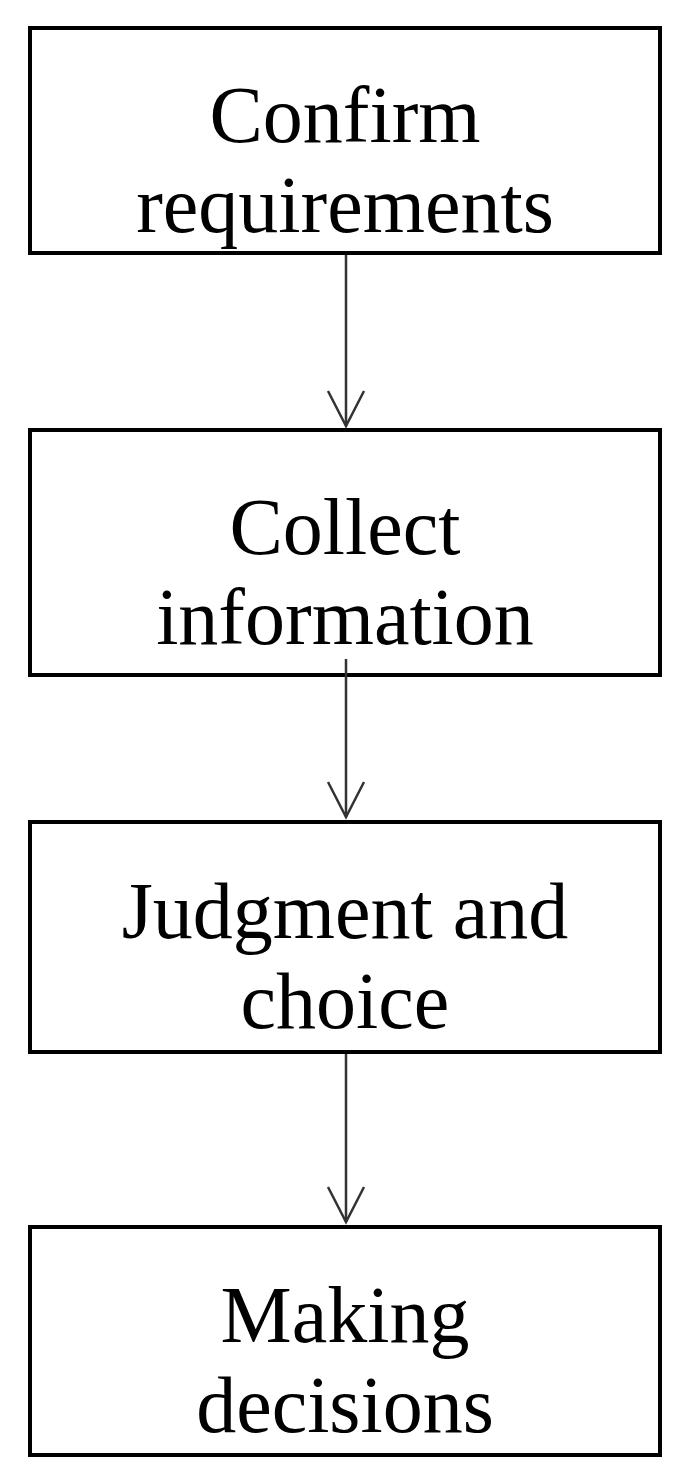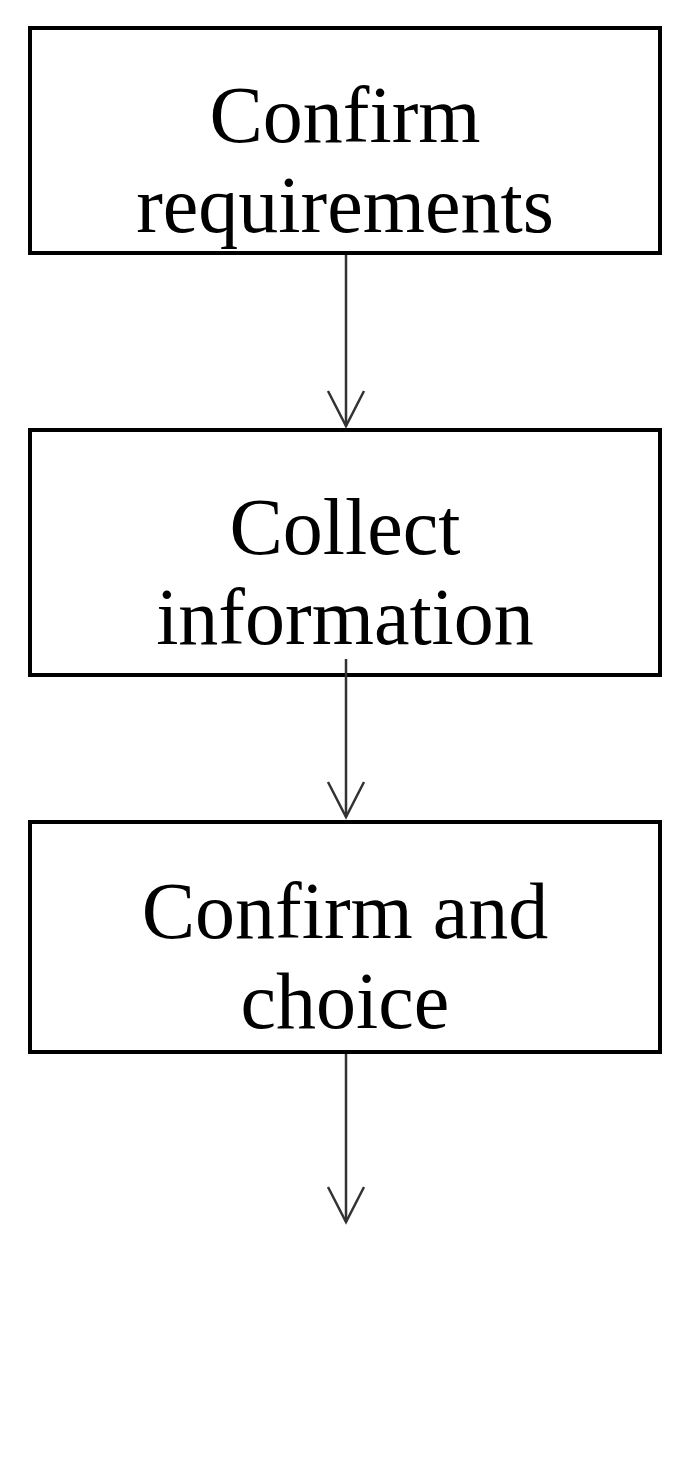--- a/index.html
+++ b/index.html
@@ -74,23 +74,27 @@
     <span class="label">Collect
 information</span>
   </div>
 
   <svg class="arrow arrow-2" viewBox="0 0 44 161" xmlns="http://www.w3.org/2000/svg">
     <line x1="22" y1="0" x2="22" y2="158"></line>
     <polyline points="4,123 22,158 40,123"></polyline>
   </svg>
 
   <div class="flow-box box-3">
-    <span class="label">Confirm and
+    <span class="label">Judgment and
 choice</span>
   </div>
 
   <svg class="arrow arrow-3" viewBox="0 0 44 171" xmlns="http://www.w3.org/2000/svg">
     <line x1="22" y1="0" x2="22" y2="168"></line>
     <polyline points="4,133 22,168 40,133"></polyline>
   </svg>
 
+  <div class="flow-box box-4">
+    <span class="label">Making
+decisions</span>
+  </div>
 
 </div>
 
 </body></html>

